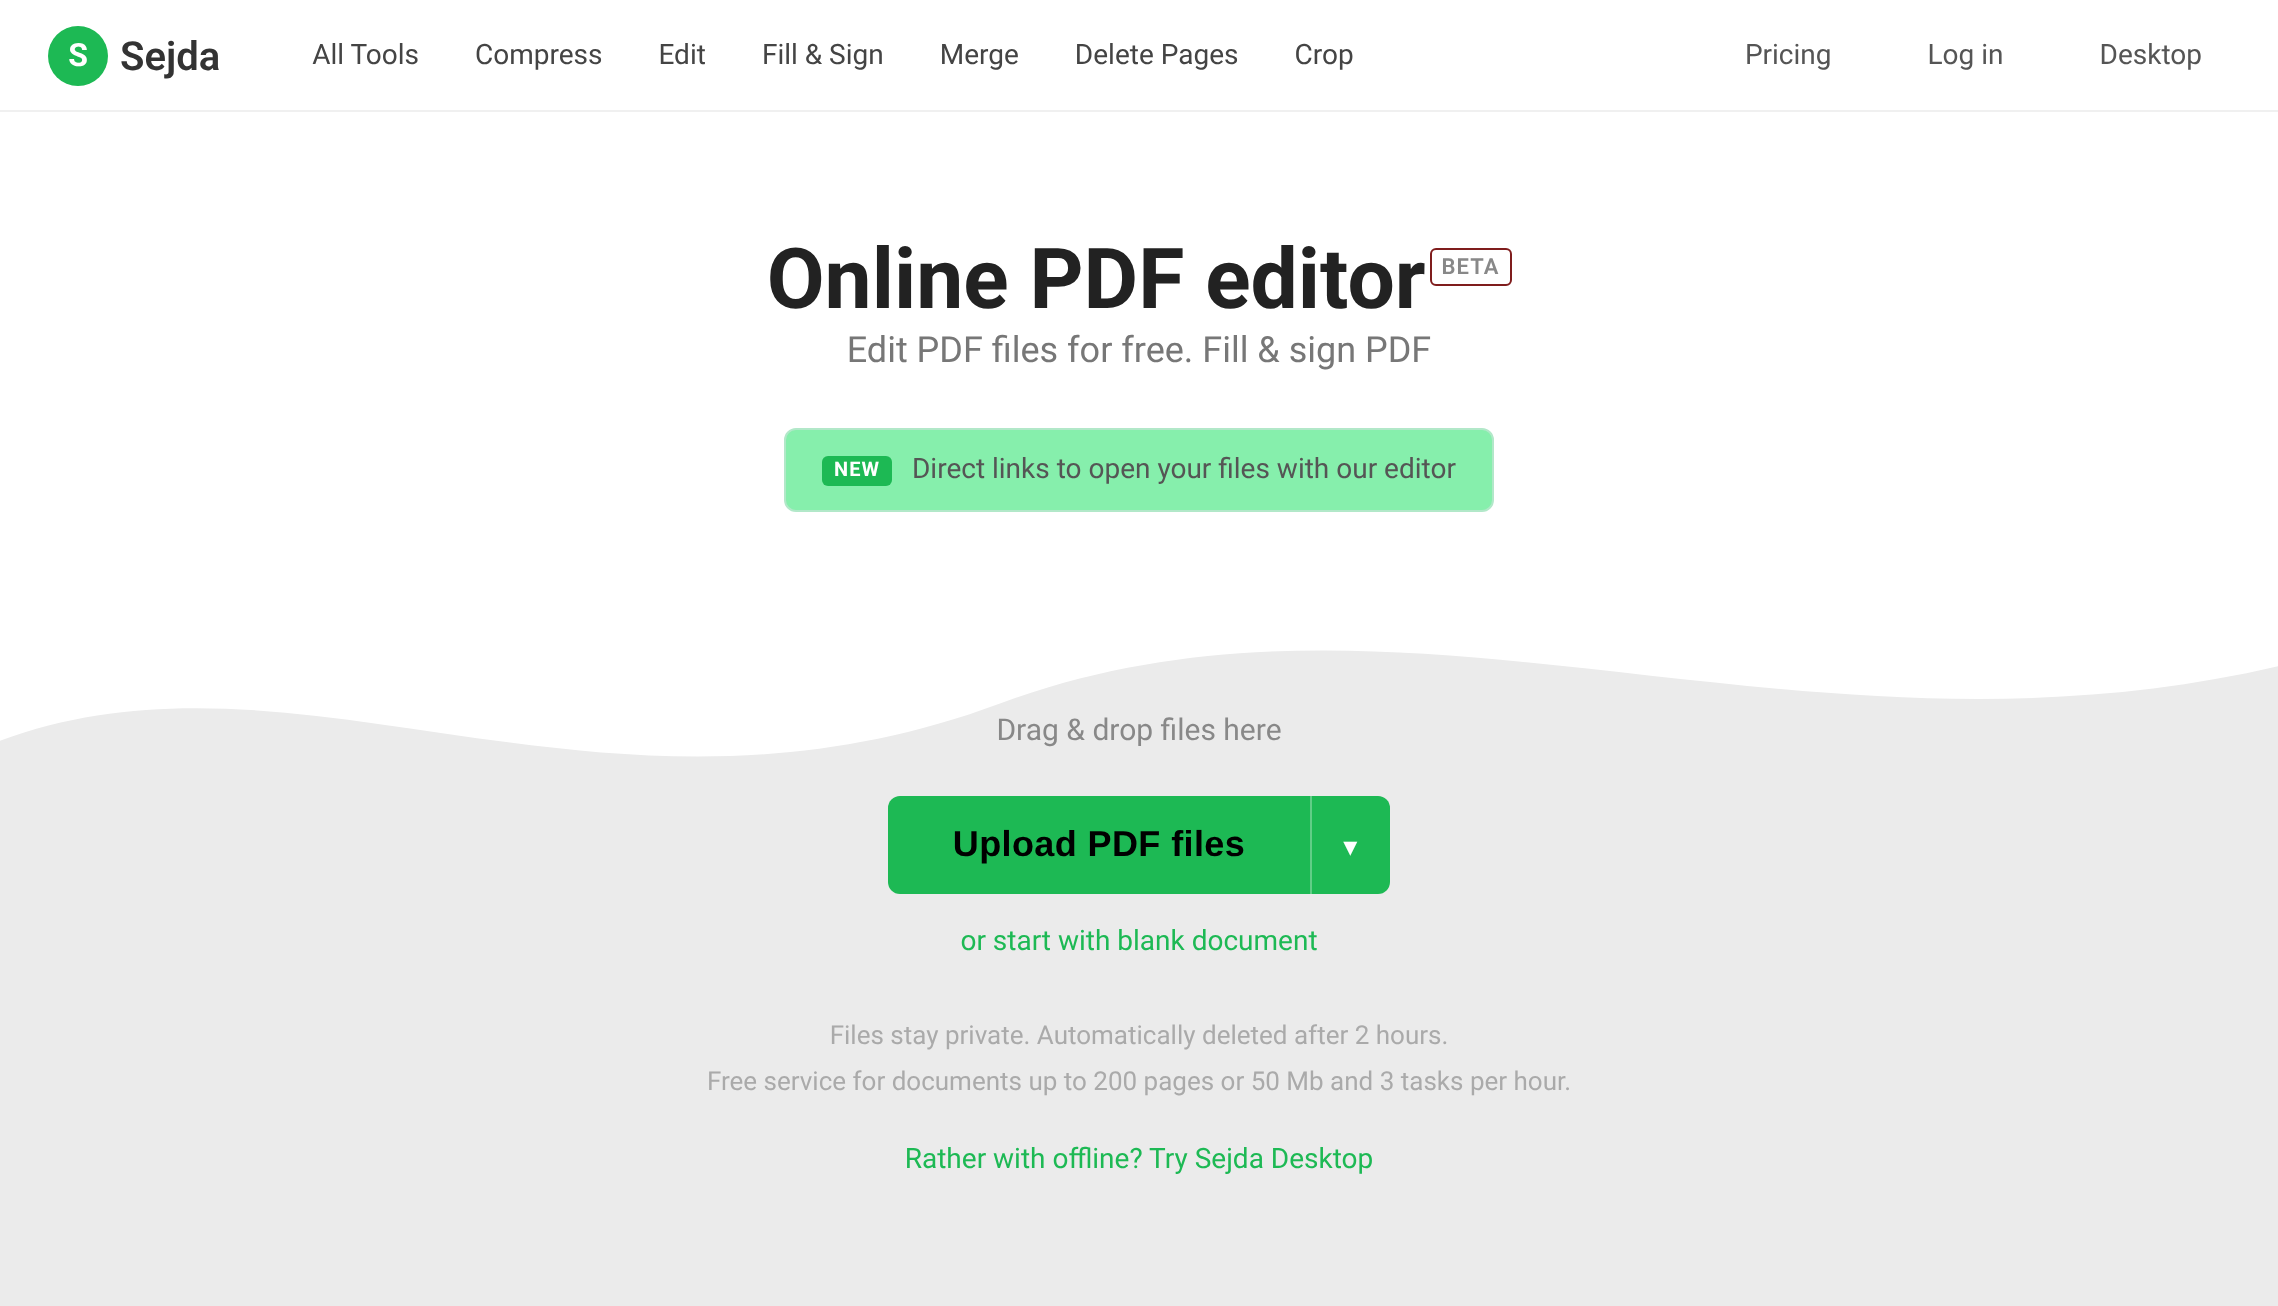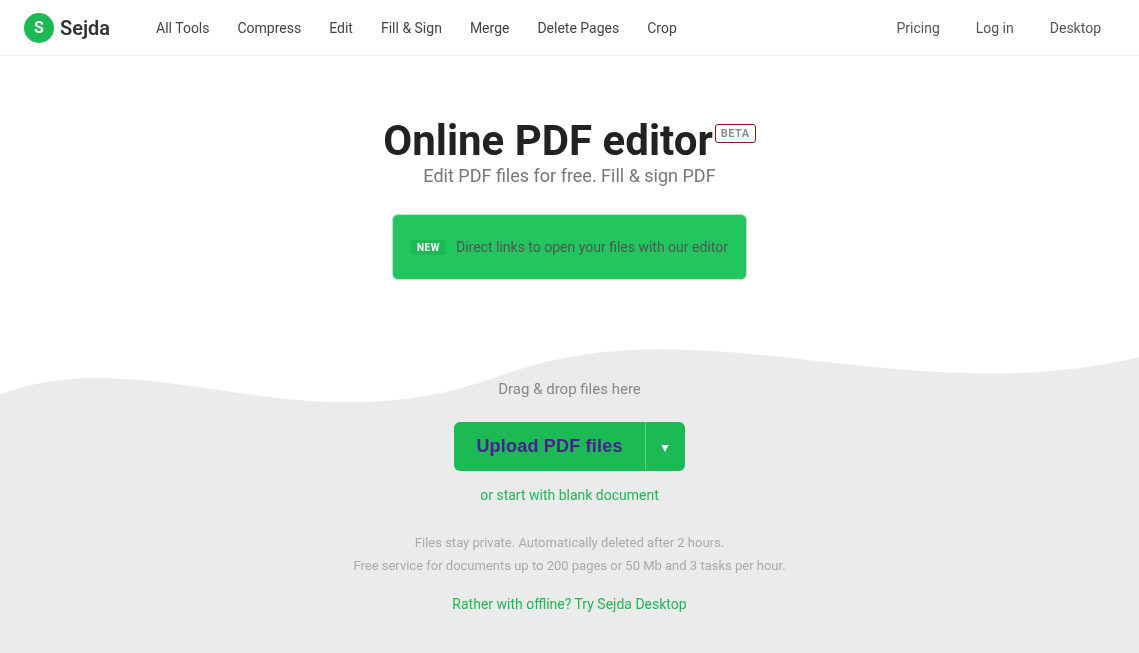--- a/index.html
+++ b/index.html
@@ -68,21 +68,21 @@
       align-items: center;
       font-size: 14px;
       color: #444;
       cursor: pointer;
       text-decoration: none;
     }
 
     .nav-right {
       display: flex;
       align-items: center;
-      gap: 8px;
+      gap: 20px;
     }
 
     .nav-right .nav-link {
       color: #555;
     }
 
     
     .main-content {
       display: flex;
       flex-direction: column;
@@ -119,24 +119,24 @@
     .page-subtitle {
       font-size: 18px;
       color: #777;
     }
 
     
     .new-feature-banner {
       display: flex;
       align-items: center;
       gap: 10px;
-      background: #22c55e;
+      background: #86efac;
       border: 1px solid #b2e8c9;
       border-radius: 6px;
-      padding: 24px 18px;
+      padding: 12px 18px;
       margin-bottom: 30px;
     }
 
     .new-badge {
       background: #1db954;
       color: white;
       font-size: 10px;
       font-weight: 700;
       padding: 2px 6px;
       border-radius: 3px;
@@ -180,24 +180,24 @@
     }
 
     .upload-btn-wrapper {
       display: flex;
       align-items: stretch;
       margin-bottom: 16px;
     }
 
     .upload-btn-main {
       background: #1db954;
-      color: #4c1d95;
+      color: #000000;
       font-size: 18px;
       font-weight: 700;
-      padding: 14px 22px;
+      padding: 14px 32px;
       border: none;
       border-radius: 6px 0 0 6px;
       cursor: pointer;
       letter-spacing: 0.2px;
     }
 
     .upload-btn-dropdown {
       background: #1db954;
       color: white;
       border: none;

